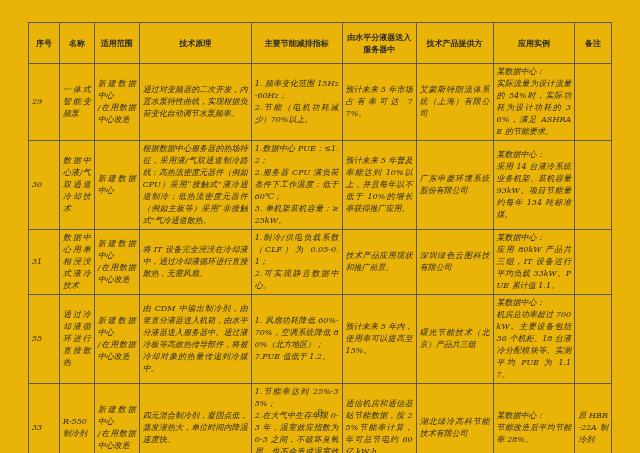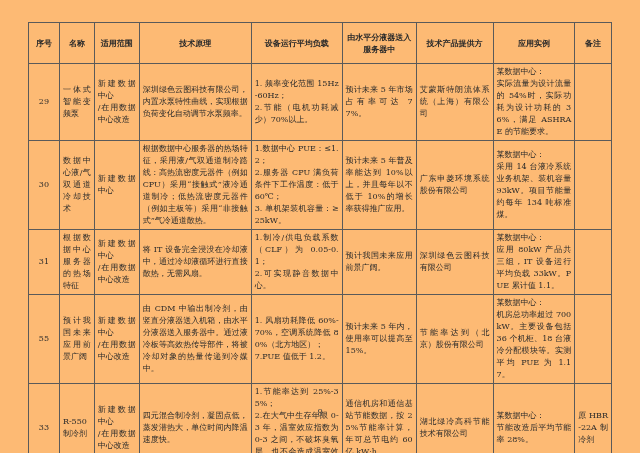--- a/index.html
+++ b/index.html
@@ -6,21 +6,21 @@
     margin: 0;
     padding: 0;
     background: #ffffff;
     font-family: "DejaVu Serif", "Liberation Serif", serif;
     color: #2a2a2a;
   }
   .page {
     position: relative;
     width: 640px;
     height: 453px;
-    background: #fdba74;
+    background: #eab308;
     overflow: hidden;
   }
   table.doc-table {
     position: absolute;
     left: 28px;
     top: 22px;
     width: 584px;
     border-collapse: collapse;
     table-layout: fixed;
   }
@@ -32,22 +32,22 @@
     vertical-align: middle;
     white-space: pre-line;
     word-break: break-all;
     overflow: hidden;
   }
   .doc-table th {
     font-weight: bold;
     text-align: center;
     white-space: normal;
   }
-  .doc-table td { text-align: justify; text-justify: inter-character; }
-  .doc-table td.center { text-align: center; }
+  .doc-table td { text-align: justify; text-justify: inter-character; font-style: italic; }
+  .doc-table td.center { text-align: left; }
   .page-number {
     position: absolute;
     left: 0;
     top: 408px;
     width: 100%;
     text-align: center;
     font-size: 9px;
     color: #444;
   }
 </style>
@@ -67,34 +67,34 @@
       <col style="width:13.2%">
         <col style="width:14.0%">
         <col style="width:6.3%">
     </colgroup>
     <thead>
       <tr style="height:41px">
         <th>序号</th>
         <th>名称</th>
         <th>适用范围</th>
         <th>技术原理</th>
-        <th>设备运行平均负载</th>
+        <th>主要节能减排指标</th>
         <th>由水平分液器送入服务器中</th>
         <th>技术产品提供方</th>
         <th>应用实例</th>
         <th>备注</th>
       </tr>
     </thead>
     <tbody>
       <tr style="height:56px">
         <td class="center">29</td>
         <td>一体式智能变频泵</td>
         <td>新建数据中心
 /在用数据中心改造</td>
-        <td>深圳绿色云图科技有限公司，内置水泵特性曲线，实现根据负荷变化自动调节水泵频率。</td>
+        <td>通过对变频器的二次开发，内置水泵特性曲线，实现根据负荷变化自动调节水泵频率。</td>
         <td>1. 频率变化范围 15Hz-60Hz；
 2.节能（电机功耗减少）70%以上。</td>
         <td>预计未来 5 年市场占有率可达 77%。</td>
         <td>艾蒙斯特朗流体系统（上海）有限公司</td>
         <td>某数据中心：
 实际流量为设计流量的 54%时，实际功耗为设计功耗的 36%，满足 ASHRAE 的节能要求。</td>
         <td></td>
       </tr>
       <tr style="height:81px">
         <td class="center">30</td>
@@ -105,42 +105,42 @@
 2.服务器 CPU 满负荷条件下工作温度：低于 60℃；
 3. 单机架装机容量：≥25kW。</td>
         <td>预计未来 5 年普及率能达到 10%以上，并且每年以不低于 10%的增长率获得推广应用。</td>
         <td>广东申菱环境系统股份有限公司</td>
         <td>某数据中心：
 采用 14 台液冷系统业务机架、装机容量 93kW。项目节能量约每年 134 吨标准煤。</td>
         <td></td>
       </tr>
       <tr style="height:57px">
         <td class="center">31</td>
-        <td>根据数据中心服务器的热场特征</td>
+        <td>数据中心用单相浸没式液冷技术</td>
         <td>新建数据中心
 /在用数据中心改造</td>
         <td>将 IT 设备完全浸没在冷却液中，通过冷却液循环进行直接散热，无需风扇。</td>
         <td>1.制冷/供电负载系数（CLF）为 0.05-0.1；
 2.可实现静音数据中心。</td>
-        <td>预计我国未来应用前景广阔。</td>
+        <td>技术产品应用现状和推广前景。</td>
         <td>深圳绿色云图科技有限公司</td>
         <td>某数据中心：
 应用 80kW 产品共三组，IT 设备运行平均负载 33kW。PUE 累计值 1.1。</td>
         <td></td>
       </tr>
       <tr style="height:88px">
         <td class="center">55</td>
-        <td>预计我国未来应用前景广阔</td>
+        <td>通过冷却液循环进行直接散热</td>
         <td>新建数据中心
 /在用数据中心改造</td>
         <td>由 CDM 中输出制冷剂，由竖直分液器送入机箱，由水平分液器送入服务器中。通过液冷板等高效热传导部件，将被冷却对象的热量传递到冷媒中。</td>
         <td>1. 风扇功耗降低 60%-70%，空调系统降低 80%（北方地区）；
 7.PUE 值低于 1.2。</td>
         <td>预计未来 5 年内，使用率可以提高至 15%。</td>
-        <td>节能率达到（北京）股份有限公司</td>
+        <td>曙光节能技术（北京）产品共三组</td>
         <td>某数据中心：
 机房总功率超过 700kW。主要设备包括 36 个机柜、18 台液冷分配模块等。实测平均 PUE 为 1.17。</td>
         <td></td>
       </tr>
       <tr style="height:79px">
         <td class="center">33</td>
         <td>R-550 制冷剂</td>
         <td>新建数据中心
 /在用数据中心改造</td>
         <td>四元混合制冷剂，凝固点低，蒸发潜热大，单位时间内降温速度快。</td>

